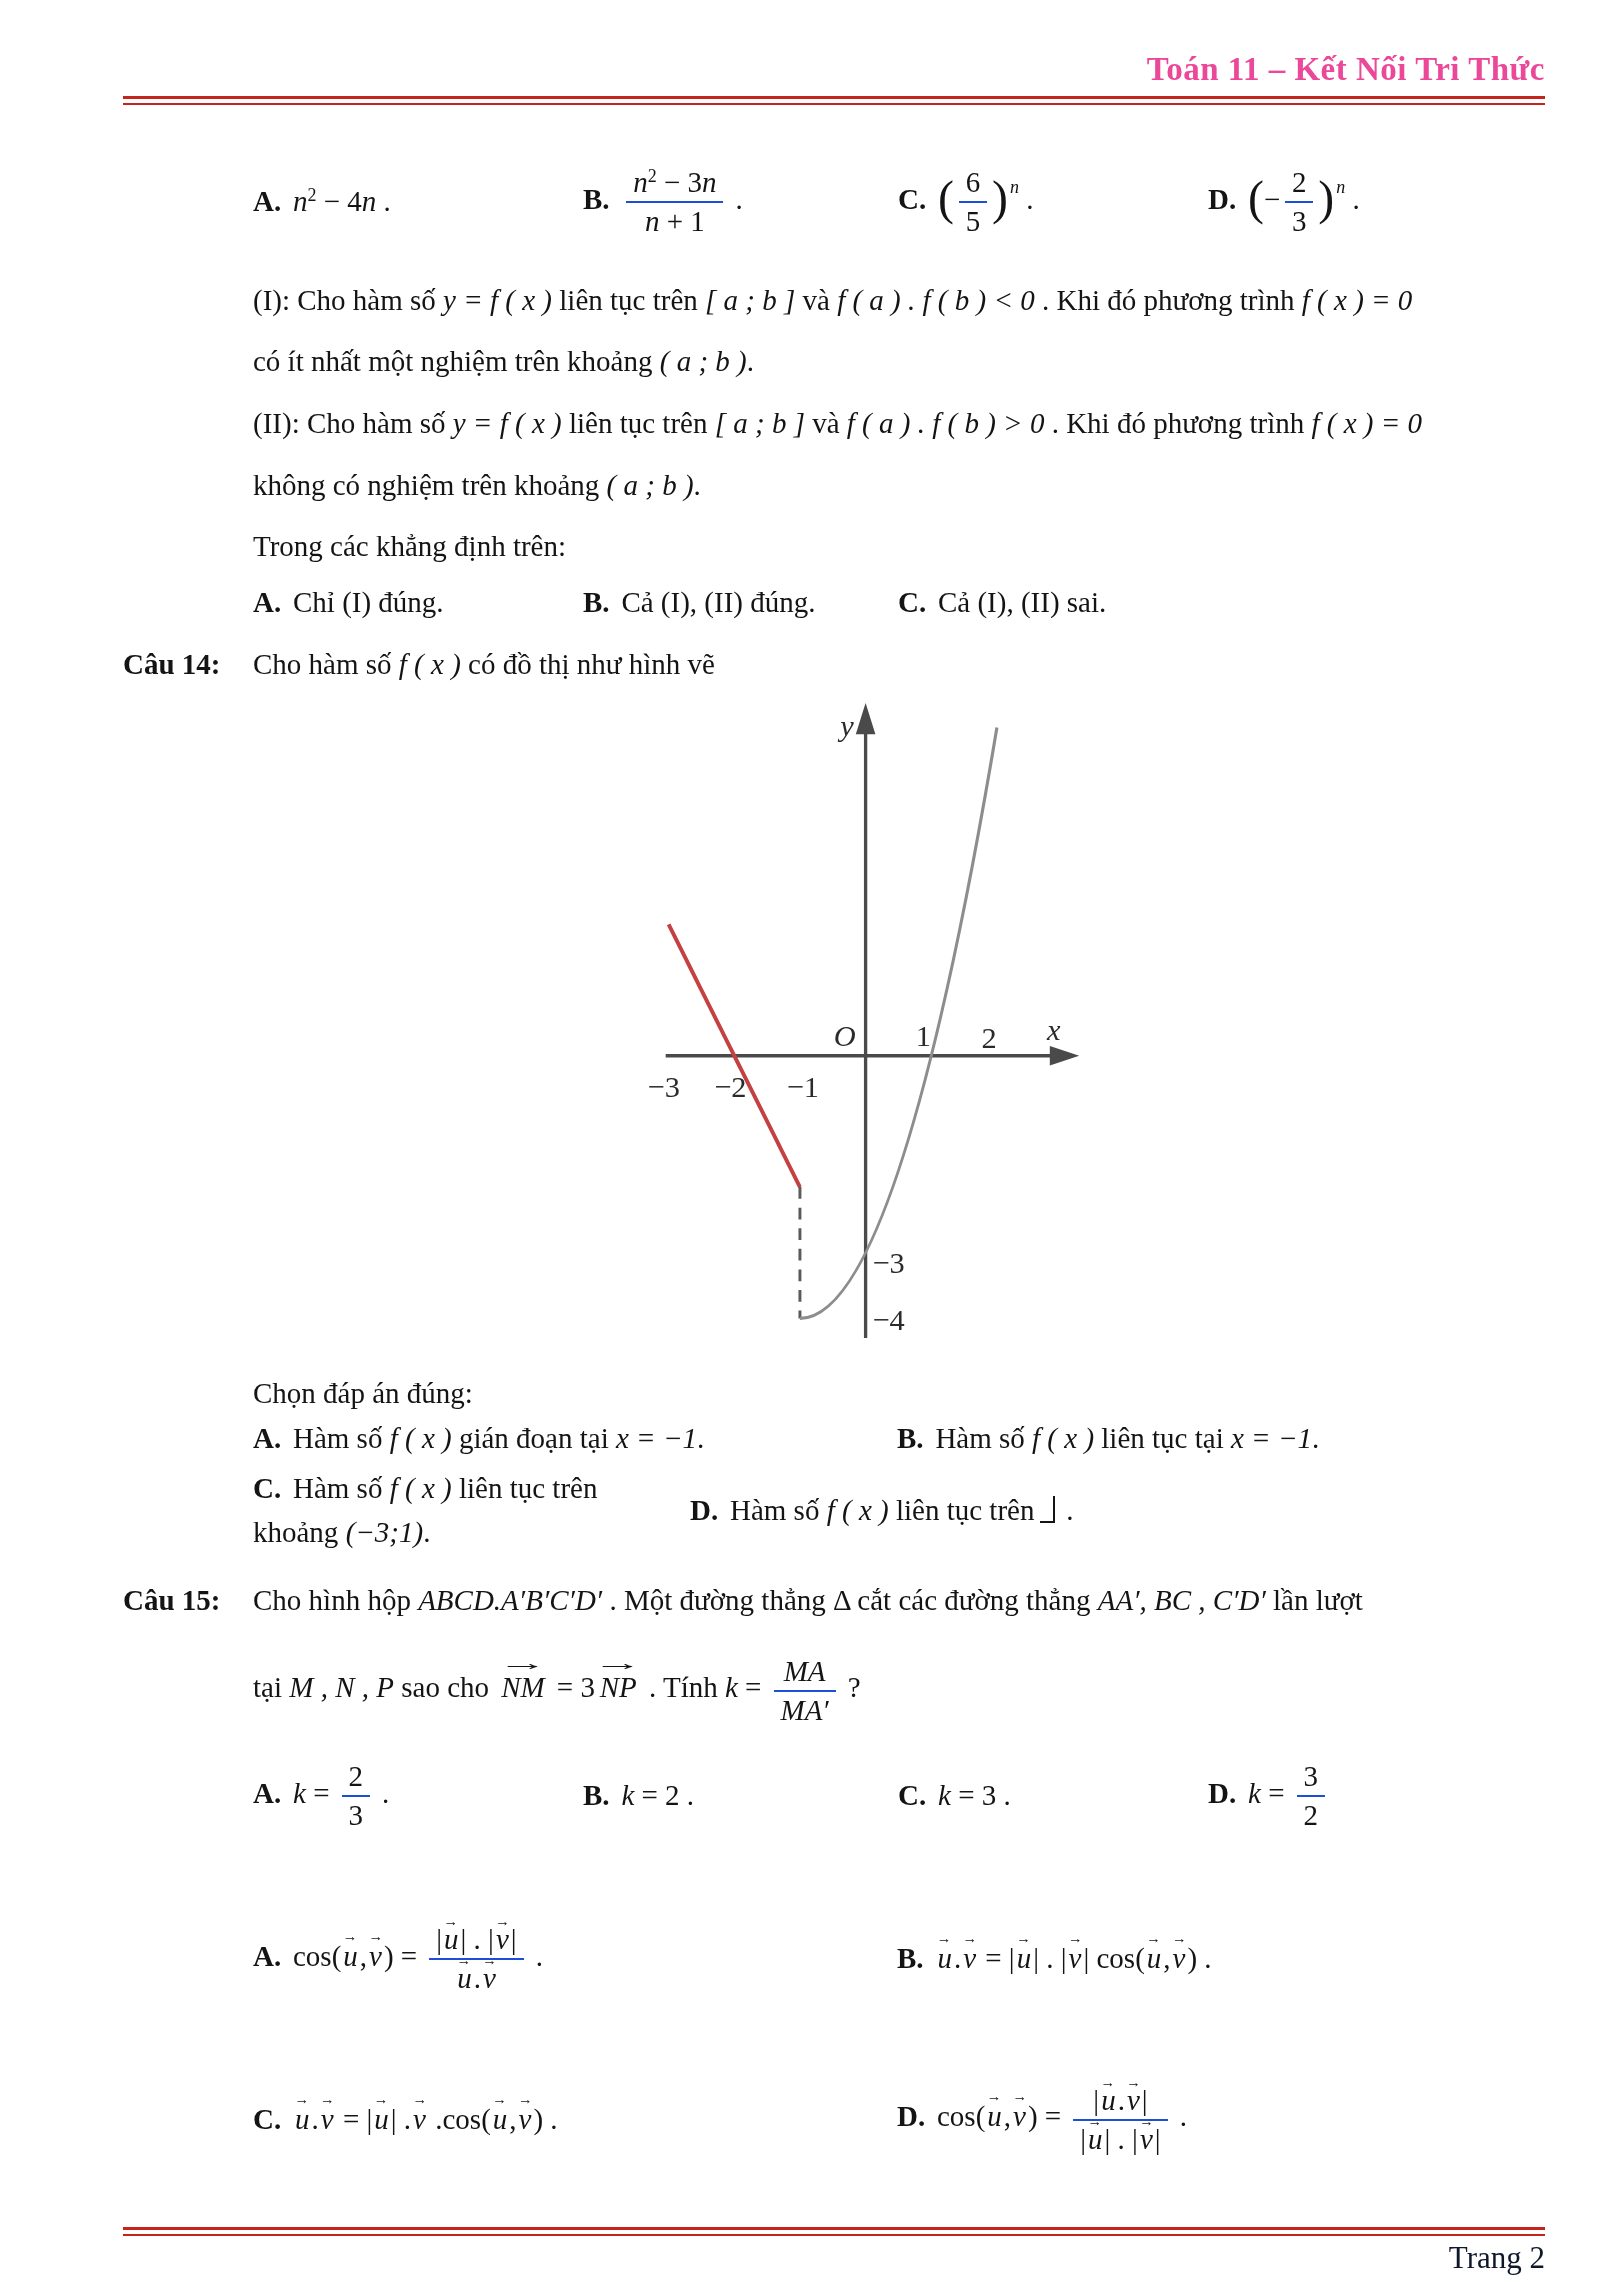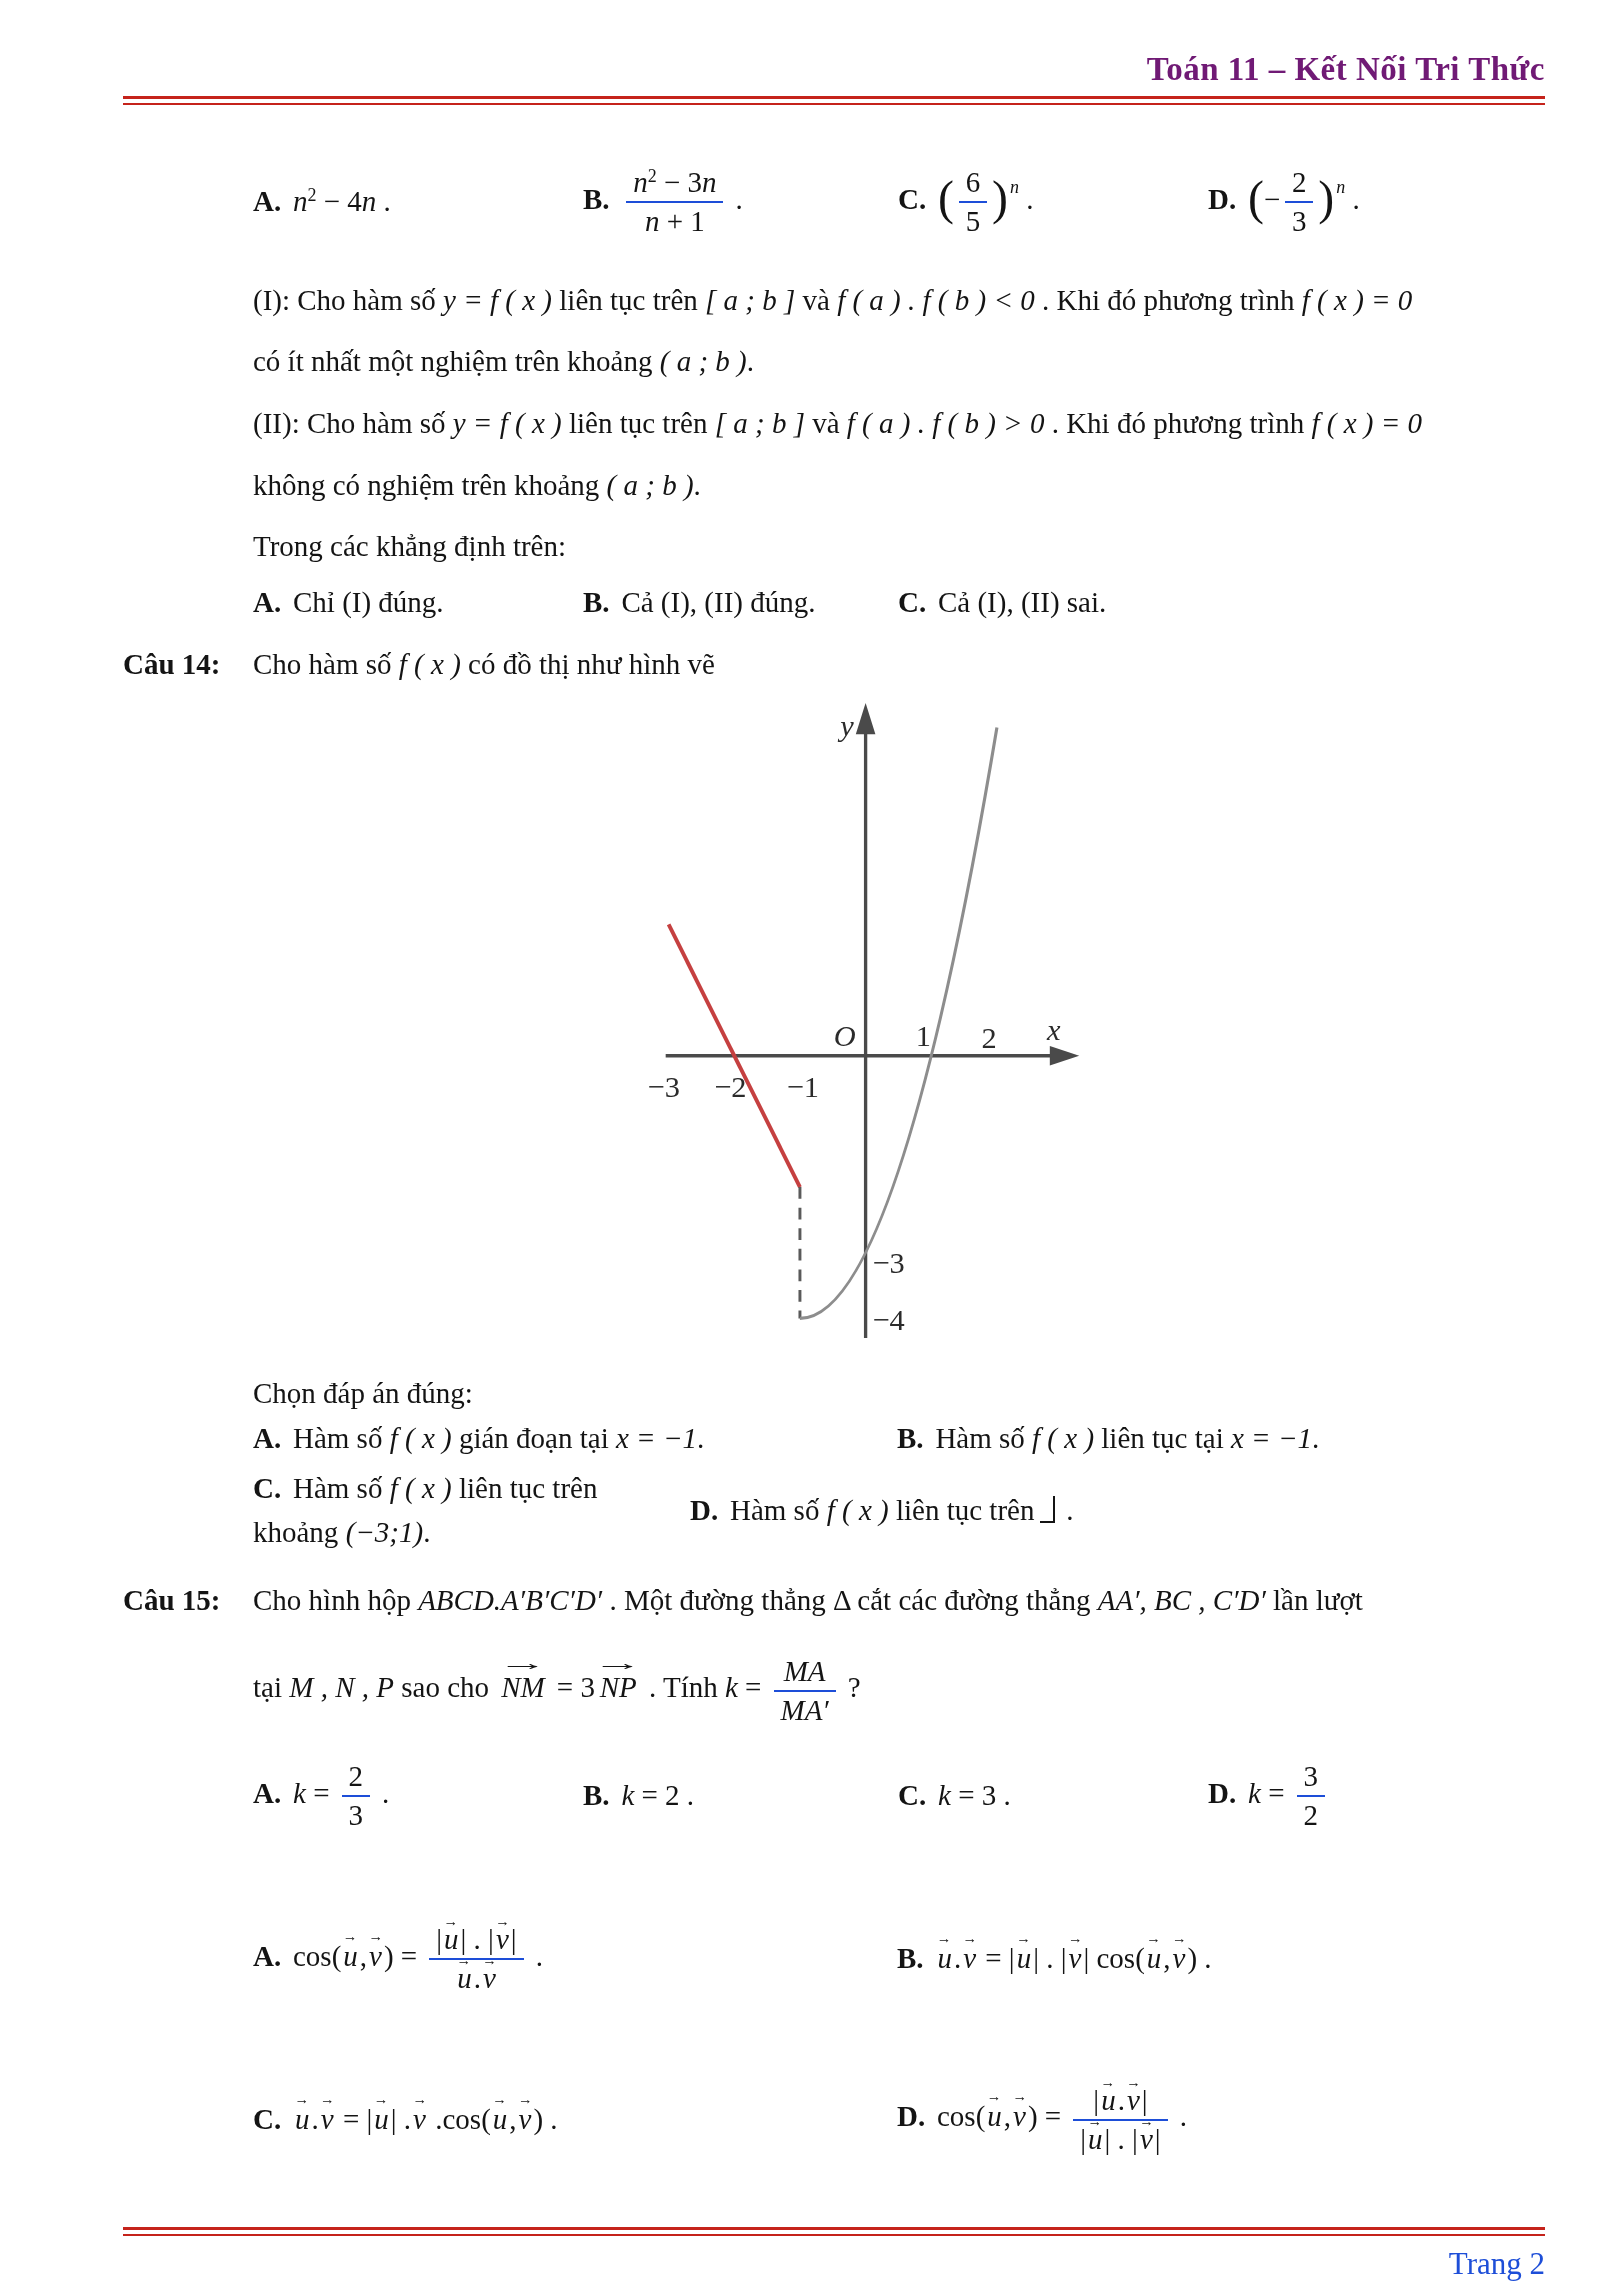--- a/index.html
+++ b/index.html
@@ -1,23 +1,23 @@
 <!DOCTYPE html>
 <html><head>
 <meta charset="utf-8">
 <style>
   html,body{margin:0;padding:0;background:#e8e8e8;}
   .page{position:relative;width:1621px;height:2292px;background:#ffffff;margin:0 auto;
         font-family:"Liberation Serif","DejaVu Serif",serif;font-size:29px;color:#141414;overflow:hidden;}
   
   .header{position:absolute;top:51px;left:123px;right:76px;}
-  .header-title{text-align:right;color:#701a75;font-weight:bold;font-size:33px;letter-spacing:0.5px;margin-bottom:7.8px;}
+  .header-title{text-align:right;color:#ec4899;font-weight:bold;font-size:33px;letter-spacing:0.5px;margin-bottom:7.8px;}
   .rule-double{height:3.9px;border-top:3.9px solid #c5231b;border-bottom:2.9px solid #c5231b;}
   .footer{position:absolute;left:123px;right:76px;top:2227px;}
-  .footer-page{margin-top:10px;text-align:right;color:#1d4ed8;font-size:31px;}
+  .footer-page{margin-top:4px;text-align:right;color:#0f172a;font-size:31px;}
   
   .content{position:absolute;top:143px;left:123px;right:69px;}
   .qblock{margin-top:13.7px;}
   .qline{line-height:1.7;}
   .qlabel{font-weight:bold;display:inline-block;width:130px;vertical-align:top;}
   .qbody{display:inline;}
   .ind{margin-left:130px;}
   .para{margin-left:130px;line-height:1.55;margin-top:16.7px;}
   
   .orow4{margin-left:130px;display:grid;grid-template-columns:330px 315px 310px auto;align-items:center;}

